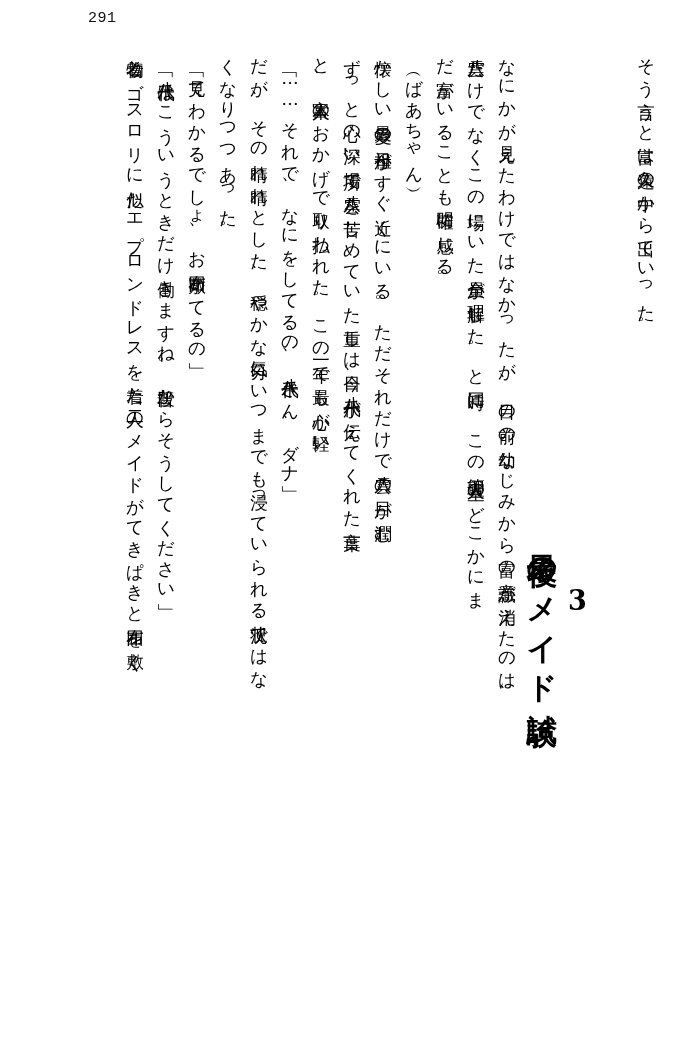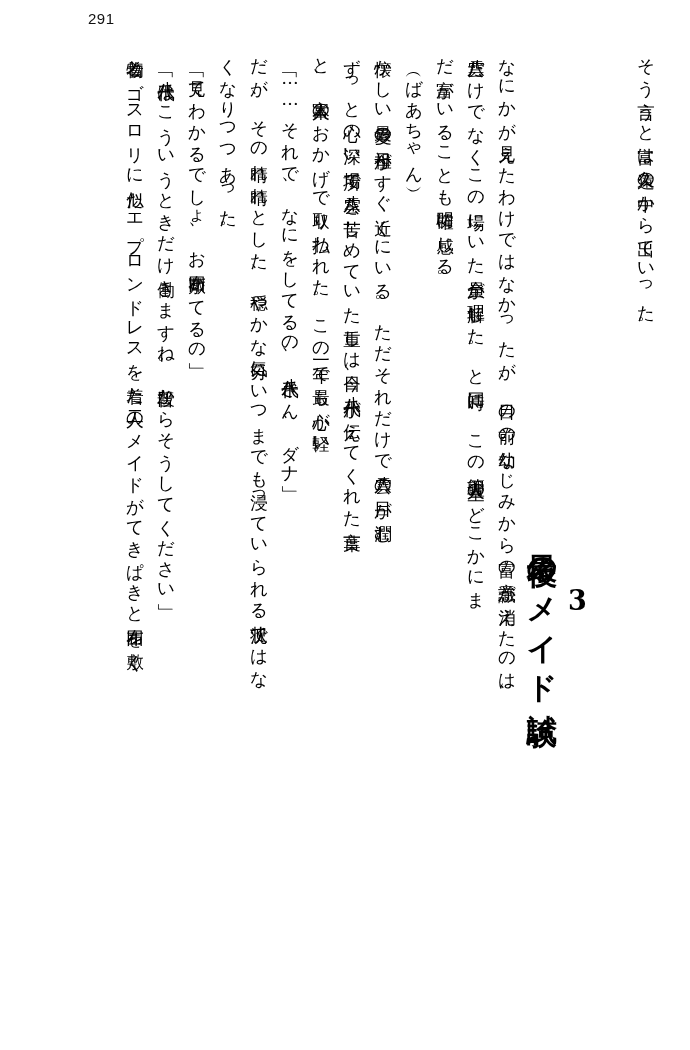--- a/index.html
+++ b/index.html
@@ -15,21 +15,21 @@
     overflow: hidden;
     font-family: "DejaVu Serif", "Liberation Serif", serif;
     color: #000000;
   }
   
   .page-number {
     position: absolute;
     top: 10px;
     left: 88px;
     font-size: 15px;
-    font-family: Liberation Sans, sans-serif;
+    font-family: Liberation Mono, monospace;
     letter-spacing: 0.5px;
     color: #111;
   }
   
   .body-area {
     position: absolute;
     top: 46px;
     left: 40px;
     right: 36px;
     bottom: 18px;

